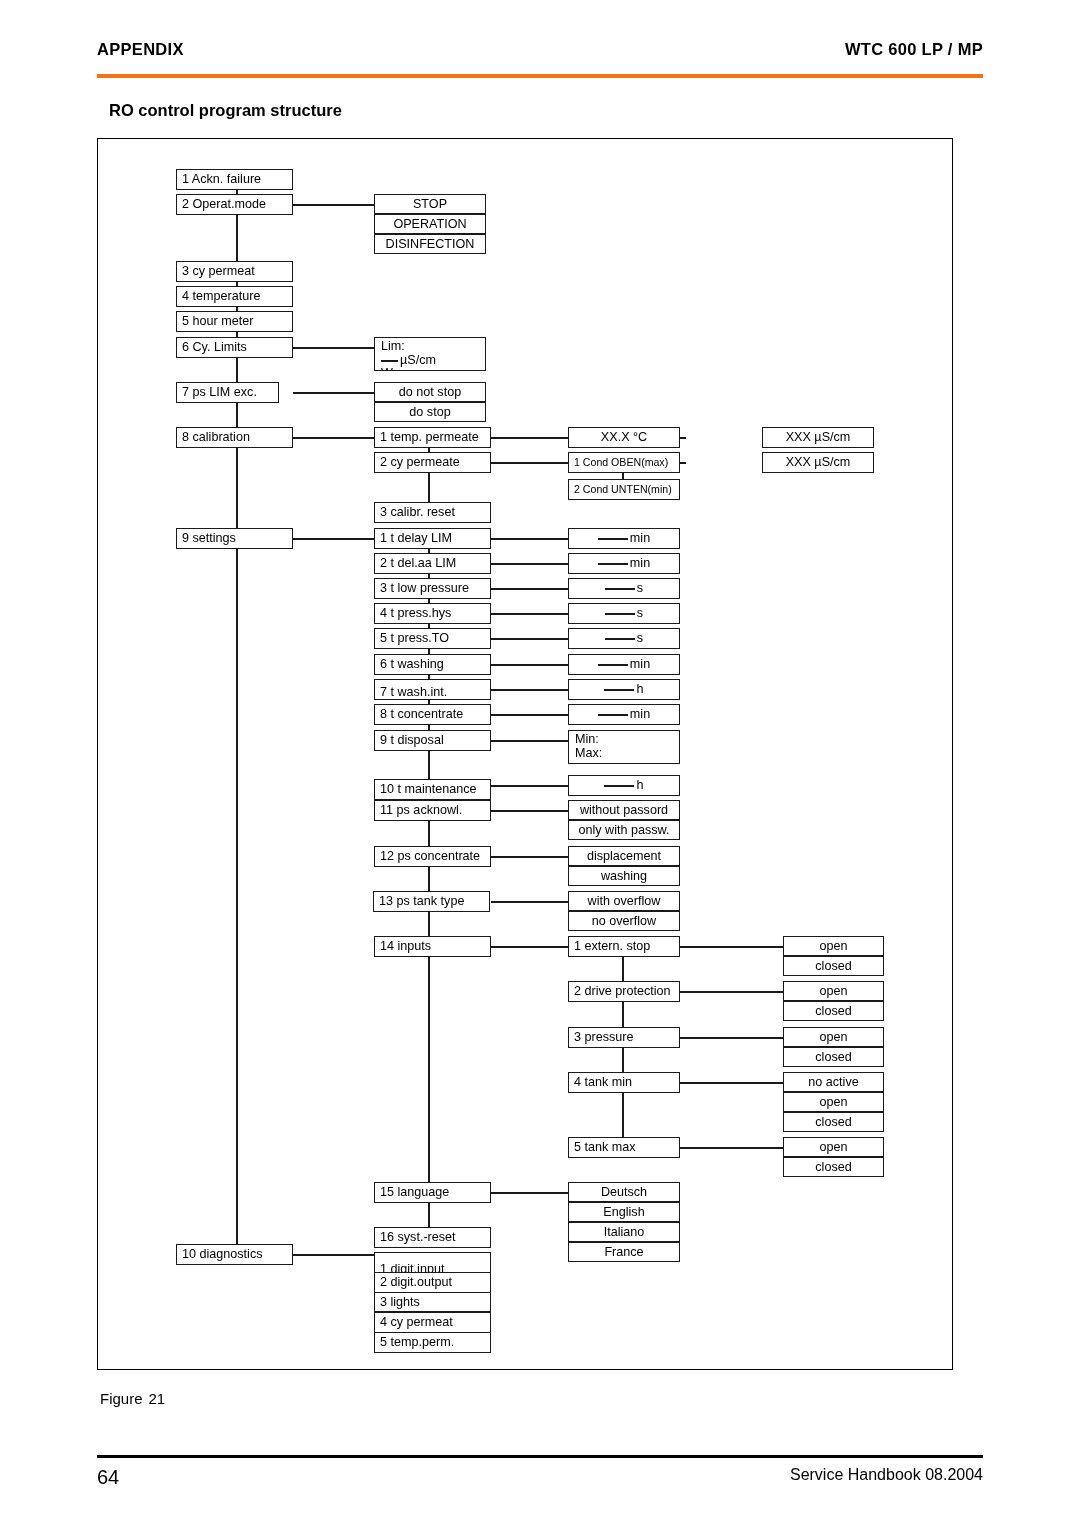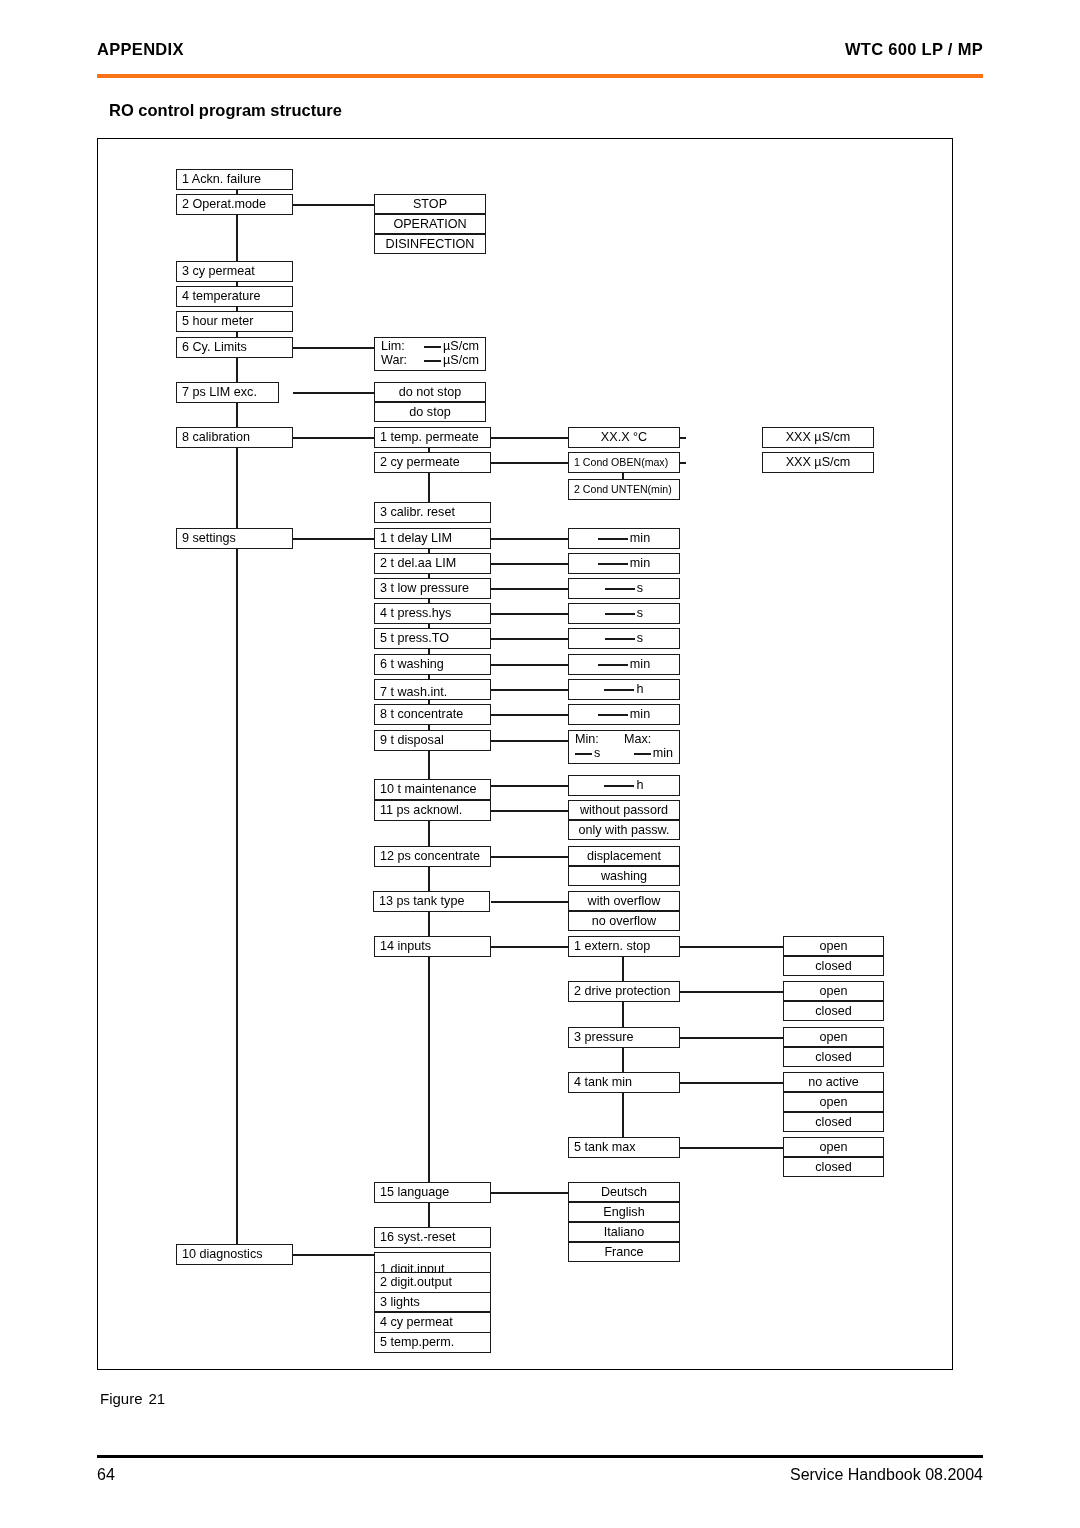--- a/index.html
+++ b/index.html
@@ -93,23 +93,24 @@
   }
   .node.two-line {
     display: block;
     padding: 2px 6px 0 6px;
   }
   .node .ln {
     display: flex;
     width: 100%;
     font-size: 12.6px;
     line-height: 13.5px;
+    flex-direction: column;
   }
   .node .ln .k { width: 42px; }
-  .node .ln .v { flex: 1; text-align: right; }
+  .node .ln .v { flex: 1; text-align: left; }
 
   .uline {
     display: inline-block;
     border-bottom: 2px solid #1a1a1a;
     margin-right: 2px;
     vertical-align: 2px;
   }
   .u-short { width: 17px; }
   .u-med   { width: 30px; }
 
@@ -142,21 +143,21 @@
     left: 97px;
     top: 1455px;
     width: 886px;
     height: 36px;
     border-top: 3px solid #000;
   }
   #page-footer .ftr-left {
     position: absolute;
     left: 0;
     top: 8px;
-    font-size: 16px;
+    font-size: 20px;
     text-align: right;
   }
   #page-footer .ftr-right {
     position: absolute;
     right: 0;
     top: 8px;
     font-size: 16px;
   }
 </style>
 </head>

